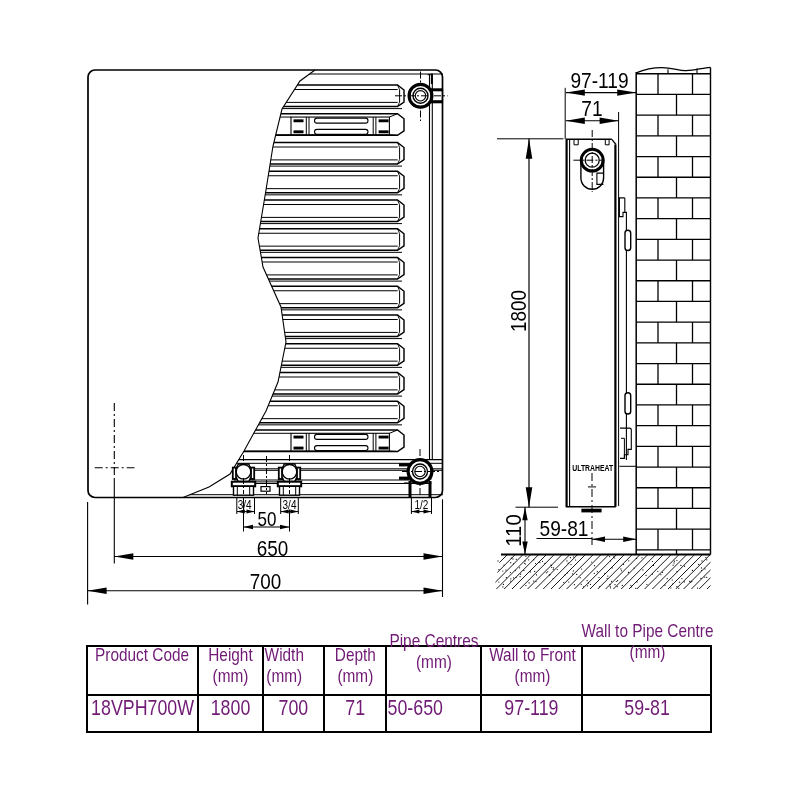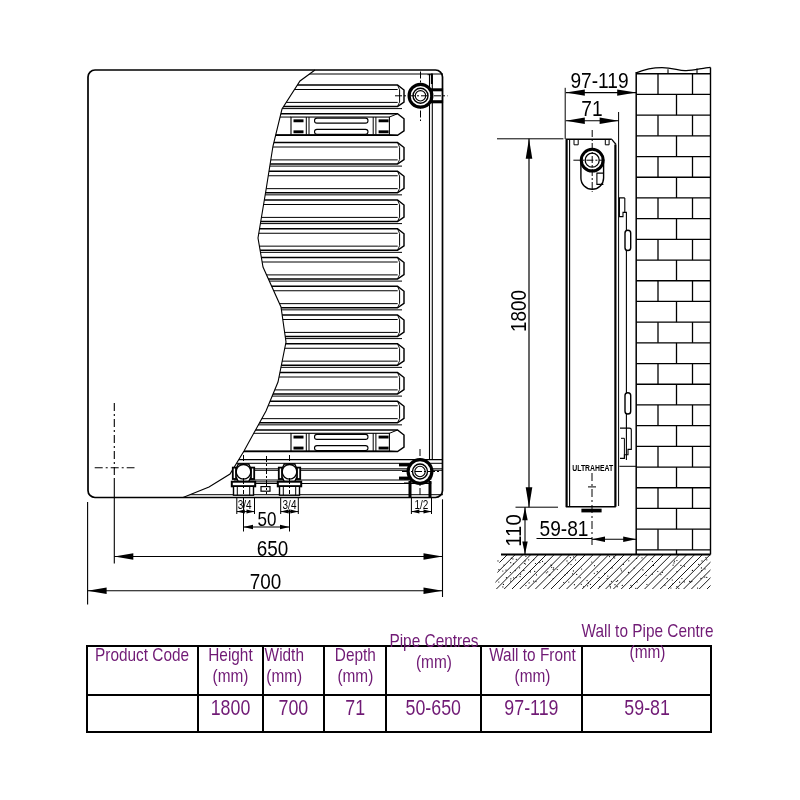--- a/index.html
+++ b/index.html
@@ -662,34 +662,37 @@
     </div>
 
 <div class="tc hd" style="left:481.0px;top:645.4px;width:102px;height:49.5px">
       <span>Wall to Front<br>(mm)</span>
     </div>
 
 <div class="tc hd" style="left:582.3px;top:621px;width:129.70000000000005px;height:49.5px">
       <span>Wall to Pipe Centre<br>(mm)</span>
     </div>
 
+<div class="tc dt" style="left:86.3px;top:694.9px;width:111.60000000000001px;height:38.5px">
+      <span>18VPH700W</span>
+    </div>
 
 <div class="tc dt" style="left:197.9px;top:694.9px;width:65.29999999999998px;height:38.5px">
       <span>1800</span>
     </div>
 
 <div class="tc dt" style="left:263.2px;top:694.9px;width:60.69999999999999px;height:38.5px">
       <span>700</span>
     </div>
 
 <div class="tc dt" style="left:323.9px;top:694.9px;width:62.10000000000002px;height:38.5px">
       <span>71</span>
     </div>
 
-<div class="tc dt" style="left:386.0px;top:694.9px;width:95.0px;height:38.5px">
+<div class="tc dt" style="left:368px;top:694.9px;width:95.0px;height:38.5px">
       <span>50-650</span>
     </div>
 
 <div class="tc dt" style="left:481.0px;top:694.9px;width:101.29999999999995px;height:38.5px">
       <span>97-119</span>
     </div>
 
 <div class="tc dt" style="left:582.3px;top:694.9px;width:129.70000000000005px;height:38.5px">
       <span>59-81</span>
     </div>

